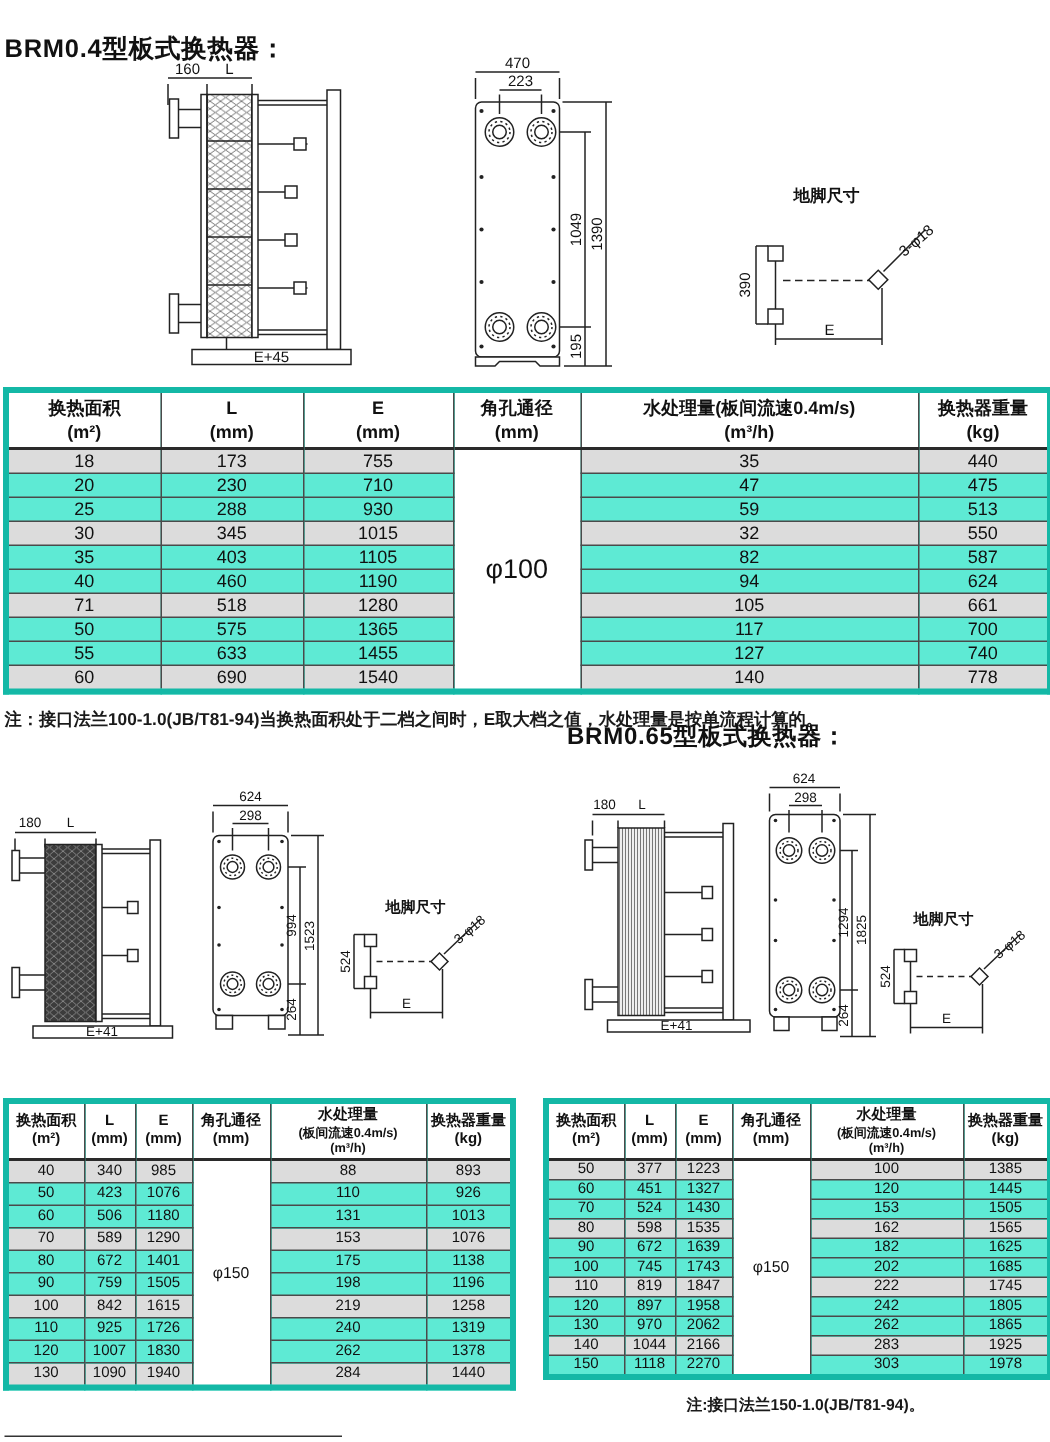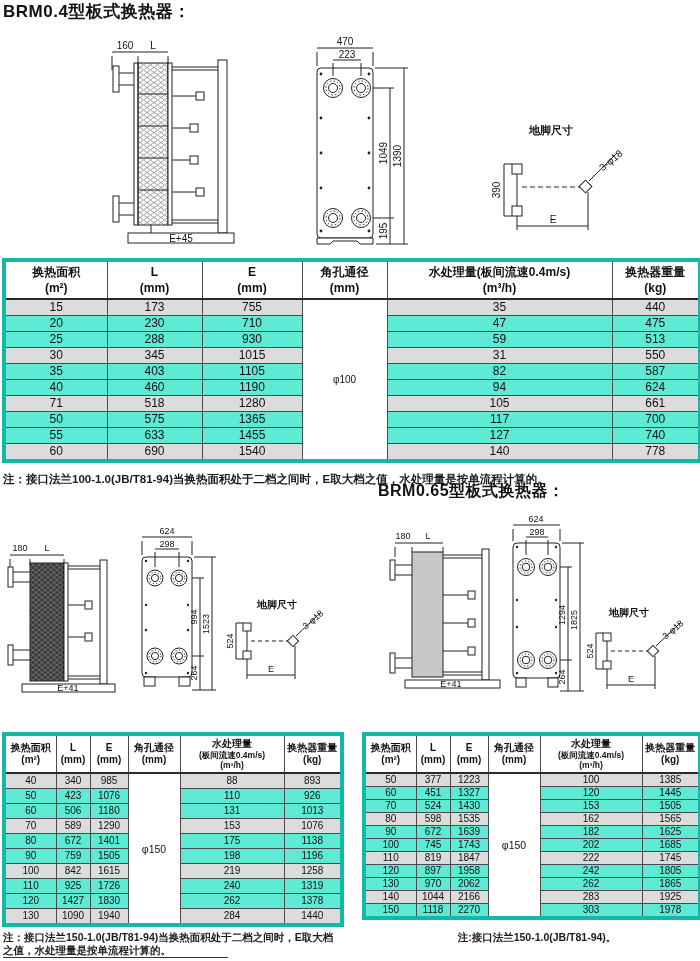--- a/index.html
+++ b/index.html
@@ -15,21 +15,21 @@
 
   table.dtable{border-collapse:collapse;table-layout:fixed;position:absolute;background:#5eead4;border:4px solid #14b8a6;}
   .dtable th,.dtable td{border:1px solid #4a4a4a;text-align:center;padding:0;overflow:hidden;}
   .dtable thead th{border-bottom:2px solid #2a2a2a;font-weight:bold;background:#fff;padding:2px 0;}
   .dtable tbody tr:nth-child(3n+1) td{background:#dcdcdc;}
   .dtable td.bore{background:#fff !important;}
 
   table.big{font-size:12px;}
   table.big thead div{font-size:12px;line-height:16px;}
   table.big td{height:15px;line-height:15px;font-size:12px;}
-  table.big td.bore{font-size:10px;}
+  table.big td.bore{font-size:18px;}
 
   table.small{font-size:10px;}
   table.small thead div{font-size:10px;line-height:12px;font-weight:bold;}
   table.small thead th.multi div{font-size:8.5px;line-height:10px;}
   table.small thead th.multi div:first-child{font-size:10px;line-height:12px;}
   table.small td{font-size:10px;}
   table.r10 td{height:14px;line-height:14px;}
   table.r11 td{height:12px;line-height:12px;}
   table.small td.bore{font-size:10.5px;}
 
@@ -38,21 +38,21 @@
   .dim{font-size:10px;text-anchor:middle;}
   .dims{font-size:9px;text-anchor:middle;}
   .ftitle{font-size:11px;font-weight:bold;text-anchor:middle;}
   .ftitle2{font-size:10px;font-weight:bold;text-anchor:middle;}
 </style>
 </head>
 <body>
 
 <div class="page">
 
-  <div class="abs sec-title" style="left:3px;top:0;text-align:center;">BRM0.4型板式换热器：</div>
+  <div class="abs sec-title" style="left:3px;top:21px;text-align:center;">BRM0.4型板式换热器：</div>
 
   <svg class="draw" style="left:0;top:30px;" width="700" height="228" viewBox="0 0 700 228">
     <defs>
       <pattern id="mesh1" width="7" height="5" patternUnits="userSpaceOnUse">
         <path d="M0,2.5 L3.5,0 L7,2.5 M0,2.5 L3.5,5 L7,2.5" fill="none" stroke="#666" stroke-width="0.6"></path>
       </pattern>
     </defs>
 
     <g stroke="#222" stroke-width="1" fill="none">
       <line x1="112" y1="22" x2="168" y2="22"></line>
@@ -191,21 +191,21 @@
             <div>(m³/h)</div>
           </th>
           <th>
             <div>换热器重量</div>
             <div>(kg)</div>
           </th>
         </tr>
       </thead>
       <tbody>
         <tr>
-          <td>15</td>
+          <td>18</td>
           <td>173</td>
           <td>755</td>
           <td rowspan="10" class="bore">φ100</td>
           <td>35</td>
           <td>440</td>
         </tr>
         <tr>
           <td>20</td>
           <td>230</td>
           <td>710</td>
@@ -216,21 +216,21 @@
           <td>25</td>
           <td>288</td>
           <td>930</td>
           <td>59</td>
           <td>513</td>
         </tr>
         <tr>
           <td>30</td>
           <td>345</td>
           <td>1015</td>
-          <td>31</td>
+          <td>32</td>
           <td>550</td>
         </tr>
         <tr>
           <td>35</td>
           <td>403</td>
           <td>1105</td>
           <td>82</td>
           <td>587</td>
         </tr>
         <tr>
@@ -571,21 +571,21 @@
         </tr>
         <tr>
           <td>110</td>
           <td>925</td>
           <td>1726</td>
           <td>240</td>
           <td>1319</td>
         </tr>
         <tr>
           <td>120</td>
-          <td>1427</td>
+          <td>1007</td>
           <td>1830</td>
           <td>262</td>
           <td>1378</td>
         </tr>
         <tr>
           <td>130</td>
           <td>1090</td>
           <td>1940</td>
           <td>284</td>
           <td>1440</td>
@@ -706,17 +706,16 @@
         <tr>
           <td>150</td>
           <td>1118</td>
           <td>2270</td>
           <td>303</td>
           <td>1978</td>
         </tr>
       </tbody>
     </table>
 
-  <div id="note2" class="abs note" style="left:3px;top:931px;width:334px;">注：接口法兰150-1.0(JB/T81-94)当换热面积处于二档之间时，E取大档之值，水处理量是按单流程计算的。</div>
   <div class="abs note-underline" style="left:3px;top:957px;width:225px;height:0;"></div>
   <div id="note3" class="abs note" style="left:378px;top:931px;width:318px;text-align:center;">注:接口法兰150-1.0(JB/T81-94)。</div>
 
 </div>
 
 </body></html>

